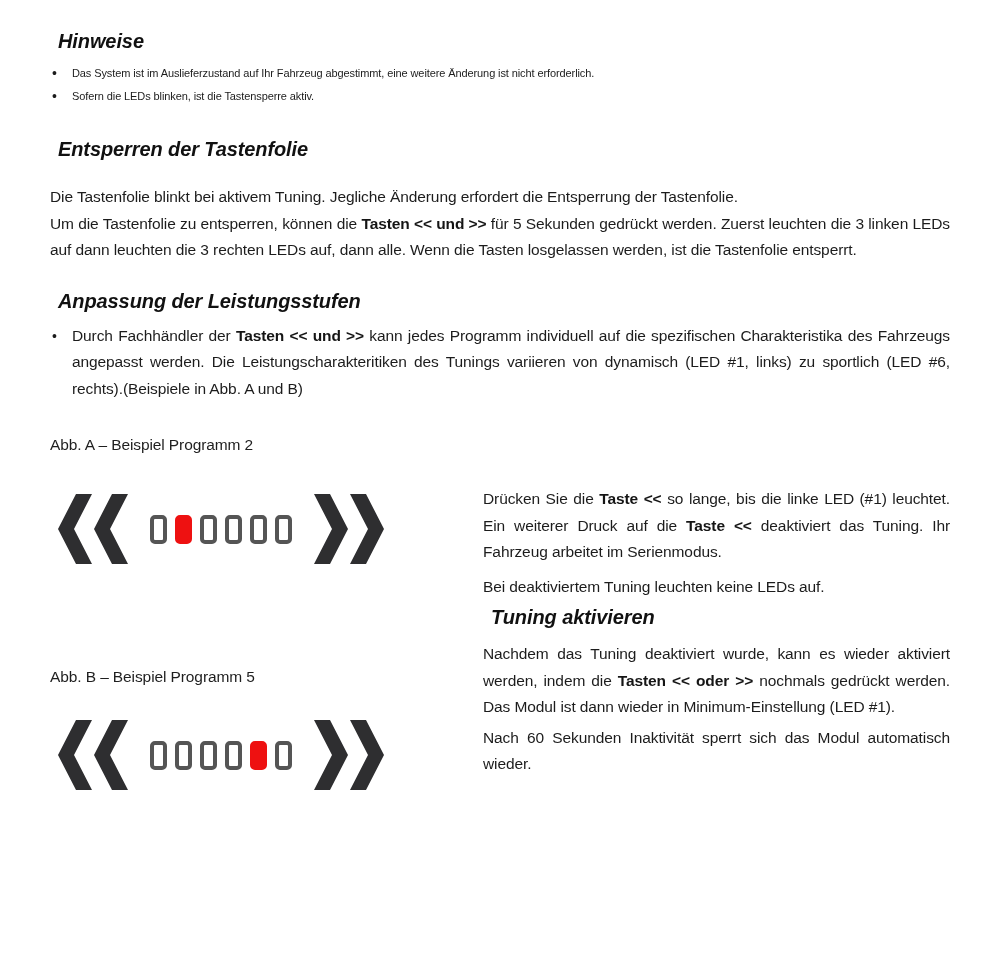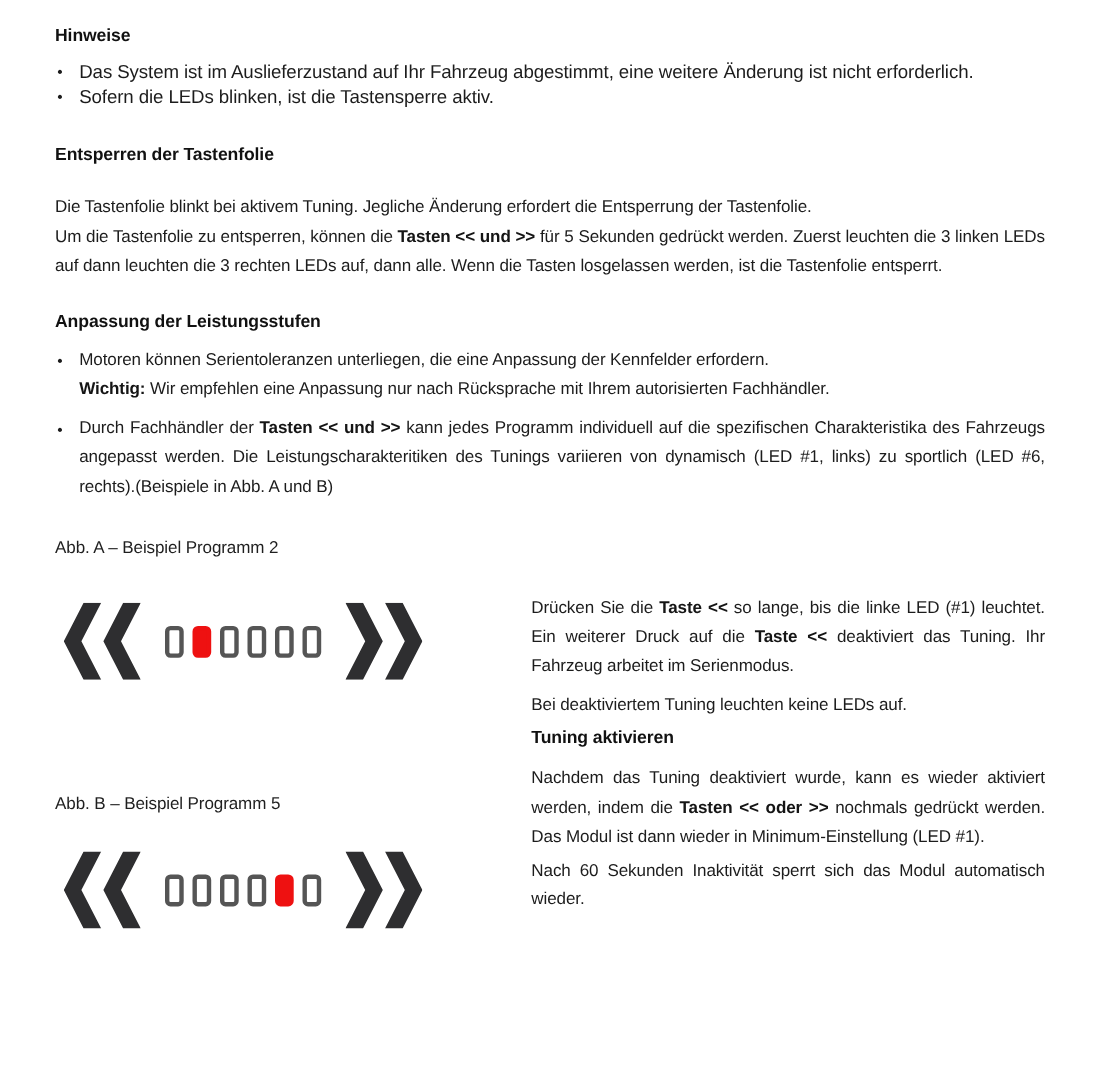--- a/index.html
+++ b/index.html
@@ -12,33 +12,33 @@
   html,body{margin:0;padding:0;}
   body{
     width:1000px;height:975px;background:var(--bg);
     font-family:"Liberation Sans", sans-serif;
     color:var(--text);
     -webkit-font-smoothing:antialiased;
     overflow:hidden;
   }
   .page{padding:24px 50px 0 50px;width:900px;}
   .sec-title{
-    font-size:16px;line-height:18px;font-weight:bold;color:#111;
-    margin:0;letter-spacing:-0.1px;
+    font-size:20px;line-height:18px;font-weight:bold;color:#111;
+    margin:8px;letter-spacing:-0.1px;font-style:italic;
   }
   .body-text{font-size:15.5px;letter-spacing:-0.1px;}
   p{margin:0;}
   .just{text-align:justify;}
   b,strong{font-weight:bold;color:#151515;}
 
   
   ul.bullets{list-style:none;margin:12px 0 0 0;padding:0;}
   ul.bullets li{
     position:relative;padding-left:22px;line-height:23px;
-    font-size:17px;letter-spacing:-0.1px;
+    font-size:11px;letter-spacing:-0.1px;
   }
   ul.bullets li::before{
     content:"\2022";position:absolute;left:2px;top:0;
     font-size:14px;color:#1c1c1c;
   }
   
   ul.bullets-wide{list-style:none;margin:13px 0 0 0;padding:0;}
   ul.bullets-wide li{
     position:relative;padding-left:22px;line-height:26.5px;
     font-size:15.5px;letter-spacing:-0.1px;
@@ -100,24 +100,20 @@
 
   <section>
     <h3 class="sec-title h-entsperren">Entsperren der Tastenfolie</h3>
     <p class="body-text p-ent1">Die Tastenfolie blinkt bei aktivem Tuning. Jegliche Änderung erfordert die Entsperrung der Tastenfolie.</p>
     <p class="body-text p-ent2 just"><span>Um die Tastenfolie zu entsperren, können die </span><strong>Tasten &lt;&lt; und &gt;&gt;</strong><span> für 5 Sekunden gedrückt werden. Zuerst leuchten die 3 linken LEDs auf dann leuchten die 3 rechten LEDs auf, dann alle. Wenn die Tasten losgelassen werden, ist die Tastenfolie entsperrt.</span></p>
   </section>
 
   <section>
     <h3 class="sec-title h-anpassung">Anpassung der Leistungsstufen</h3>
     <ul class="bullets-wide body-text">
-      <li>
-        <div>Motoren können Serientoleranzen unterliegen, die eine Anpassung der Kennfelder erfordern.</div>
-        <div><strong>Wichtig:</strong><span> Wir empfehlen eine Anpassung nur nach Rücksprache mit Ihrem autorisierten Fachhändler.</span></div>
-      </li>
       <li class="just"><span>Durch Fachhändler der </span><strong>Tasten &lt;&lt; und &gt;&gt;</strong><span> kann jedes Programm individuell auf die spezifischen Charakteristika des Fahrzeugs angepasst werden. Die Leistungscharakteritiken des Tunings variieren von dynamisch (LED #1, links) zu sportlich (LED #6, rechts).(Beispiele in Abb. A und B)</span></li>
     </ul>
   </section>
 
   <div class="columns">
 
     <div class="col-left">
       <p class="fig-caption cap-a">Abb. A – Beispiel Programm 2</p>
 
       <div class="figure fig-a">

